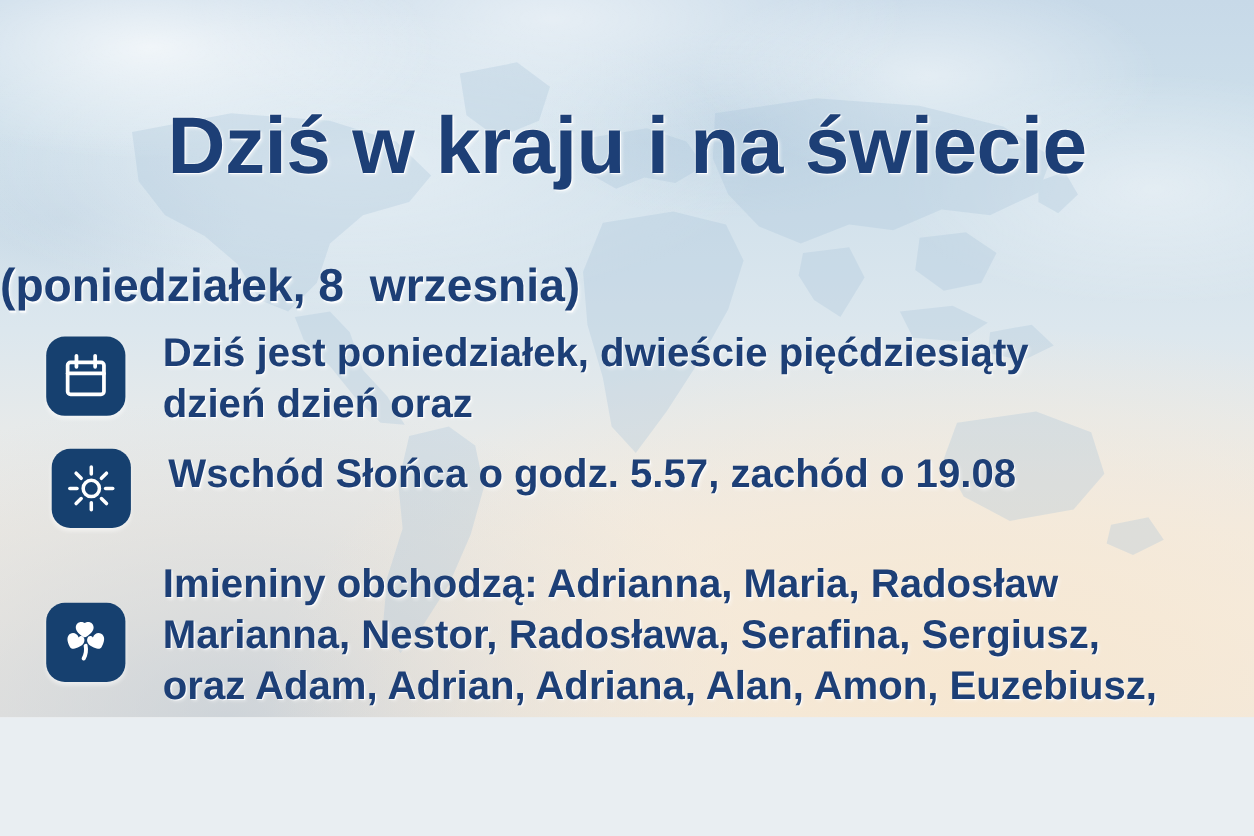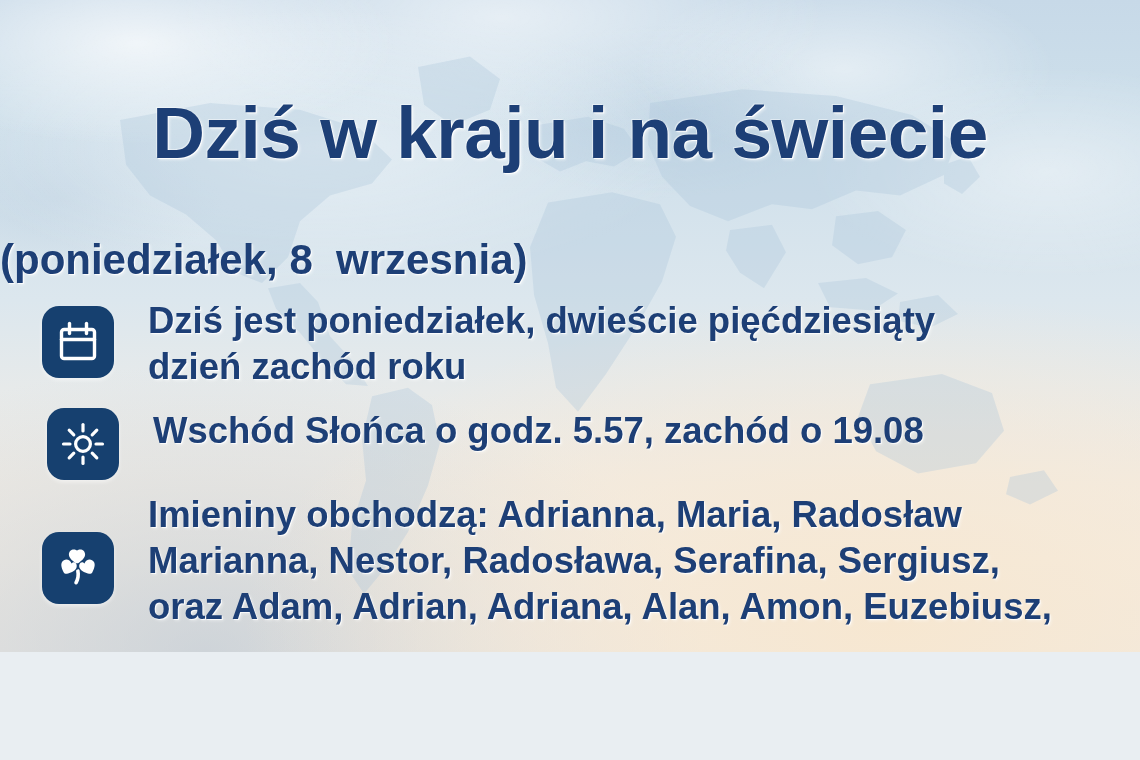--- a/index.html
+++ b/index.html
@@ -111,21 +111,21 @@
     left: 0; top: 296px; right: 0;
   }
 
   .row {
     position: relative;
     display: flex;
     align-items: flex-start;
   }
   .row.row-0 { margin-left: 42px; }
   .row.row-1 { margin-left: 47px; margin-top: 16px; }
-  .row.row-2 { margin-left: 42px; margin-top: 10px; }
+  .row.row-2 { margin-left: 42px; margin-top: 26px; }
 
   .icon-box {
     flex: 0 0 auto;
     width: 72px;
     height: 72px;
     border-radius: 17px;
     background: #16406f;
     box-shadow: 0 2px 4px rgba(255,255,255,0.55);
     display: flex;
     align-items: center;
@@ -201,21 +201,21 @@
             <g fill="none" stroke="#ffffff" stroke-width="3.4" stroke-linecap="round" stroke-linejoin="round">
               <rect x="6.5" y="10.5" width="33" height="29" rx="2.6"></rect>
               <line x1="6.5" y1="20.5" x2="39.5" y2="20.5"></line>
               <path d="M14.5 4.5 L14.5 14.5"></path>
               <path d="M31.5 4.5 L31.5 14.5"></path>
             </g>
           </svg>
         </div>
         <div class="row-text">
           <span class="tline">Dziś jest poniedziałek, dwieście pięćdziesiąty</span>
-          <span class="tline">dzień zachód roku</span>
+          <span class="tline">dzień dzień oraz</span>
         </div>
       </div>
 
       <div class="row row-1">
         <div class="icon-box">
           <svg width="46" height="46" viewBox="0 0 46 46" aria-hidden="true">
             <g fill="none" stroke="#ffffff" stroke-width="3.2" stroke-linecap="round">
               <circle cx="23" cy="23" r="7.4"></circle>
               <line x1="23" y1="3.5" x2="23" y2="10"></line>
               <line x1="23" y1="36" x2="23" y2="42.5"></line>

